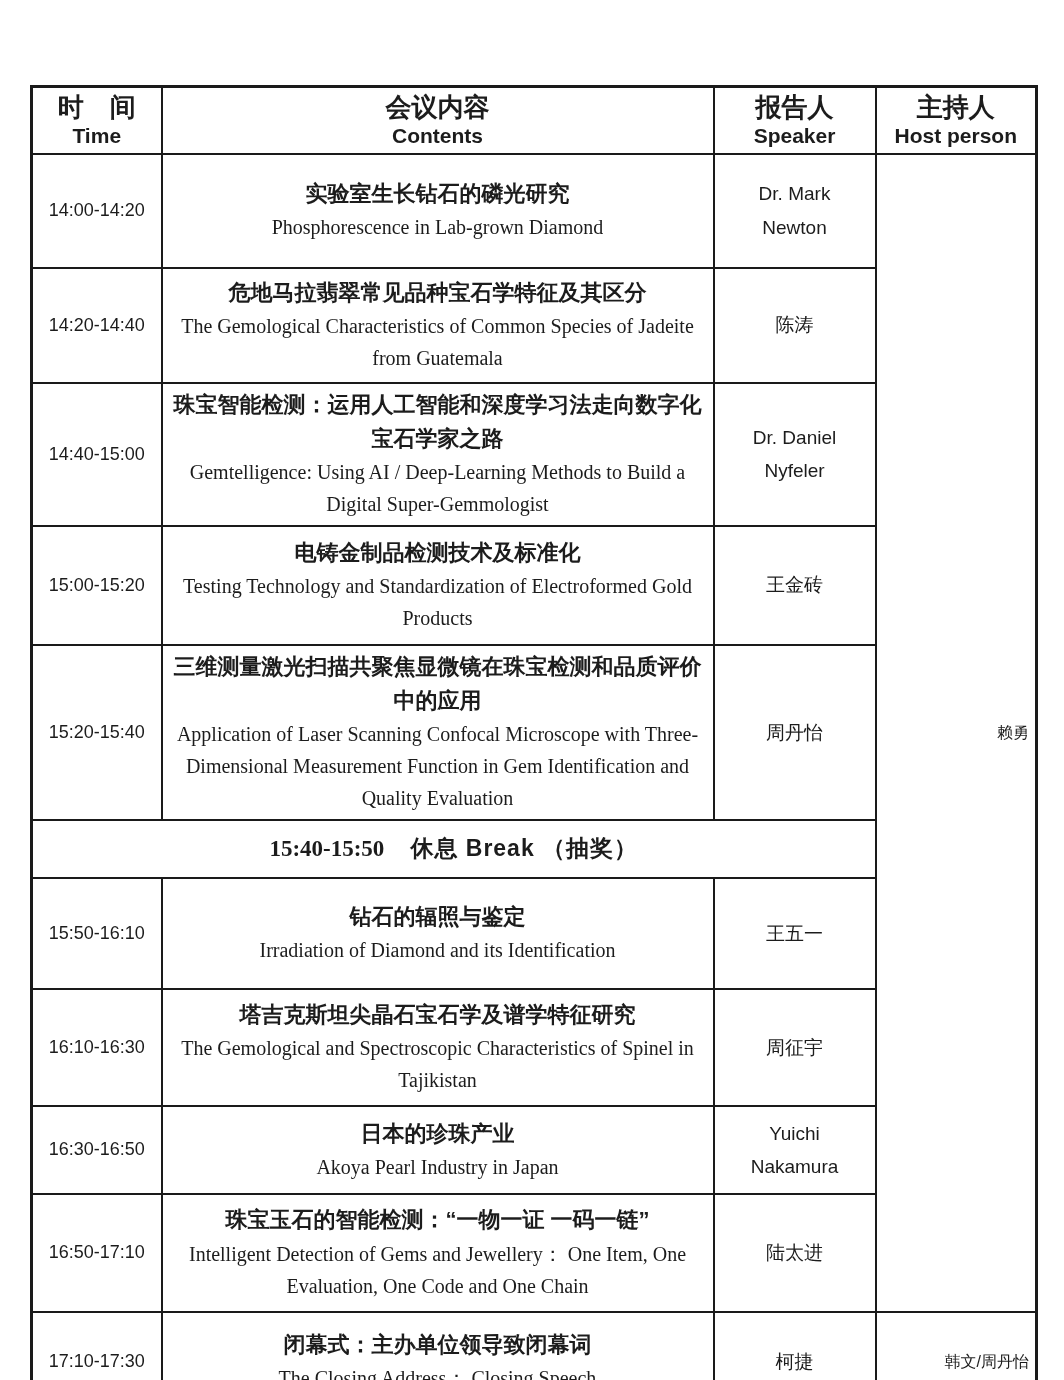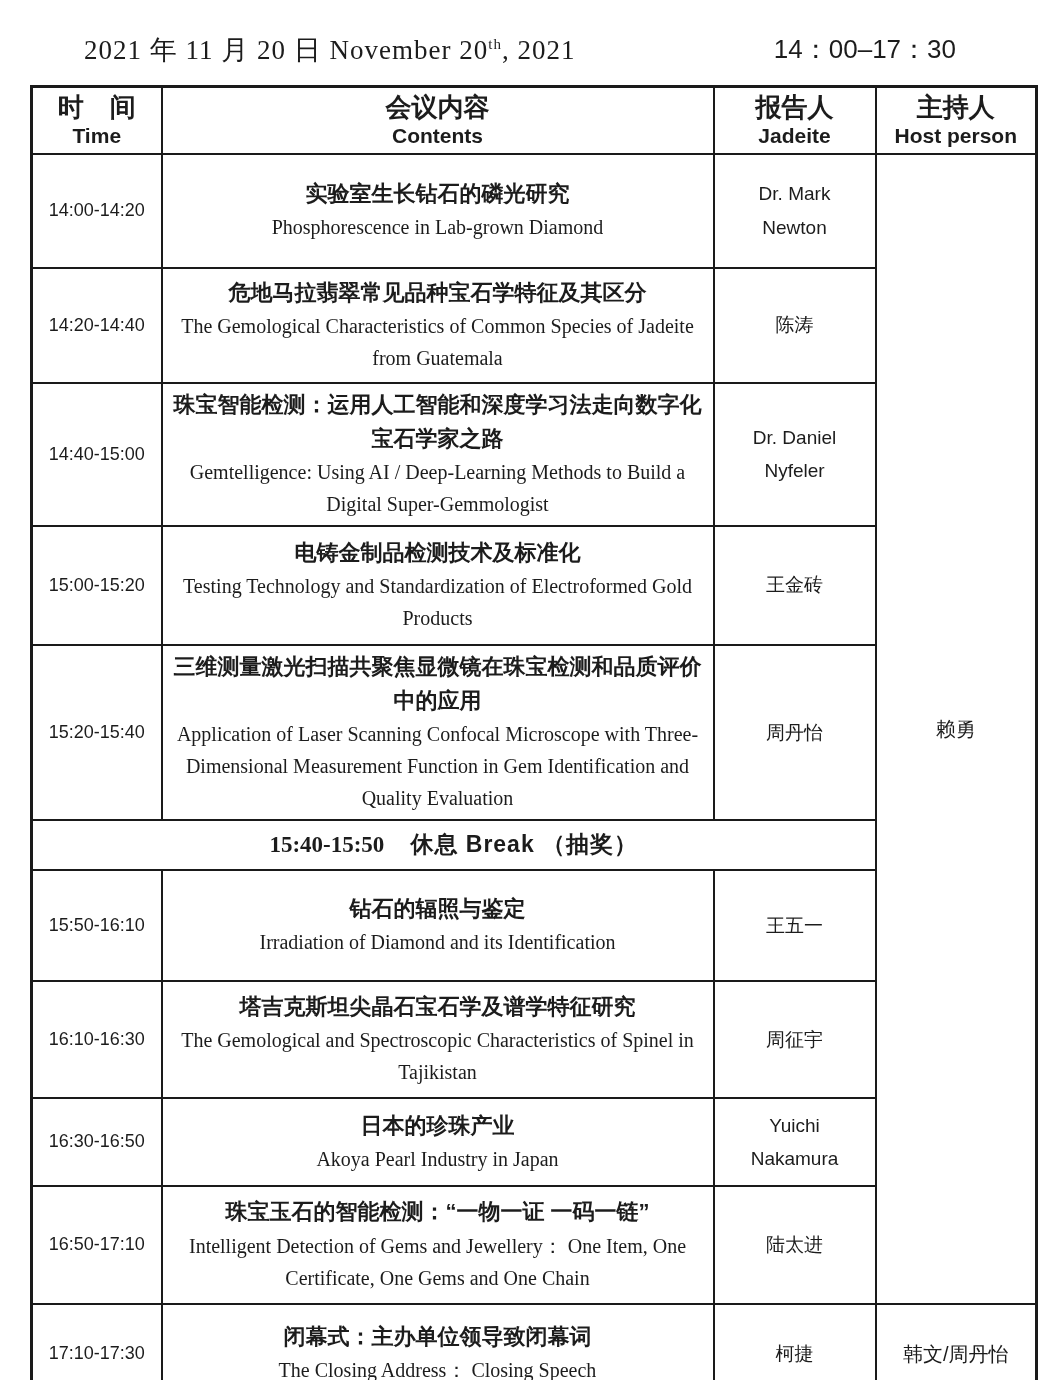--- a/index.html
+++ b/index.html
@@ -80,21 +80,21 @@
     font-size: 21px;
     font-weight: bold;
     line-height: 1.2;
   }
   
   tr.r1  { height: 114px;  }
   tr.r2  { height: 115px; }
   tr.r3  { height: 143px; }
   tr.r4  { height: 119px; }
   tr.r5  { height: 173px; }
-  tr.rbk { height: 50px;  }
+  tr.rbk { height: 58px;  }
   tr.r6  { height: 111px;  }
   tr.r7  { height: 117px; }
   tr.r8  { height: 88px;  }
   tr.r9  { height: 118px; }
   tr.r10 { height: 100px;  }
 
   td.c-time {
     font-size: 18px;
     font-family: "Liberation Sans", sans-serif;
     white-space: nowrap;
@@ -114,49 +114,41 @@
   td.c-speaker {
     font-size: 19px;
     line-height: 1.75;
     border-radius: 22px;
   }
   td.c-speaker span {
     display: inline-block;
     max-width: 112px;
   }
   td.c-host {
-    font-size: 20px;
+    font-size: 16px;
     line-height: 1.5;
+    text-align: right;
   }
   td.break-cell {
     font-weight: bold;
     font-size: 23px;
   }
   td.break-cell .bt {
     font-family: "Liberation Serif", serif;
     margin-right: 26px;
   }
   td.break-cell .bl {
     letter-spacing: 1px;
   }
 </style>
 </head>
 <body>
 
 <div class="page">
 
-  <div class="topbar">
-    <div class="date-line">
-      <span>2021 年 11 月 20 日</span>
-      <span>
-        <span>November 20</span><sup>th</sup><span>, 2021</span>
-      </span>
-    </div>
-    <div class="time-range">14：00–17：30</div>
-  </div>
 
   <table class="schedule">
     <colgroup>
       <col class="c1">
         <col class="c2">
         <col class="c3">
         <col class="c4">
     </colgroup>
 
     <tbody>
@@ -164,21 +156,21 @@
       <th>
         <div class="hdr-zh">时　间</div>
         <div class="hdr-en">Time</div>
       </th>
       <th>
         <div class="hdr-zh">会议内容</div>
         <div class="hdr-en">Contents</div>
       </th>
       <th>
         <div class="hdr-zh">报告人</div>
-        <div class="hdr-en">Jadeite</div>
+        <div class="hdr-en">Speaker</div>
       </th>
       <th>
         <div class="hdr-zh">主持人</div>
         <div class="hdr-en">Host person</div>
       </th>
     </tr>
 
     <tr class="r1">
       <td class="c-time">14:00-14:20</td>
       <td class="c-contents">
@@ -255,21 +247,21 @@
         <div class="zh">日本的珍珠产业</div>
         <div class="en">Akoya Pearl Industry in Japan</div>
       </td>
       <td class="c-speaker"><span>Yuichi Nakamura</span></td>
     </tr>
 
     <tr class="r9">
       <td class="c-time">16:50-17:10</td>
       <td class="c-contents">
         <div class="zh">珠宝玉石的智能检测：“一物一证 一码一链”</div>
-        <div class="en">Intelligent Detection of Gems and Jewellery： One Item, One Certificate, One Gems and One Chain</div>
+        <div class="en">Intelligent Detection of Gems and Jewellery： One Item, One Evaluation, One Code and One Chain</div>
       </td>
       <td class="c-speaker"><span>陆太进</span></td>
     </tr>
 
     <tr class="r10">
       <td class="c-time">17:10-17:30</td>
       <td class="c-contents">
         <div class="zh">闭幕式：主办单位领导致闭幕词</div>
         <div class="en">The Closing Address： Closing Speech</div>
       </td>

